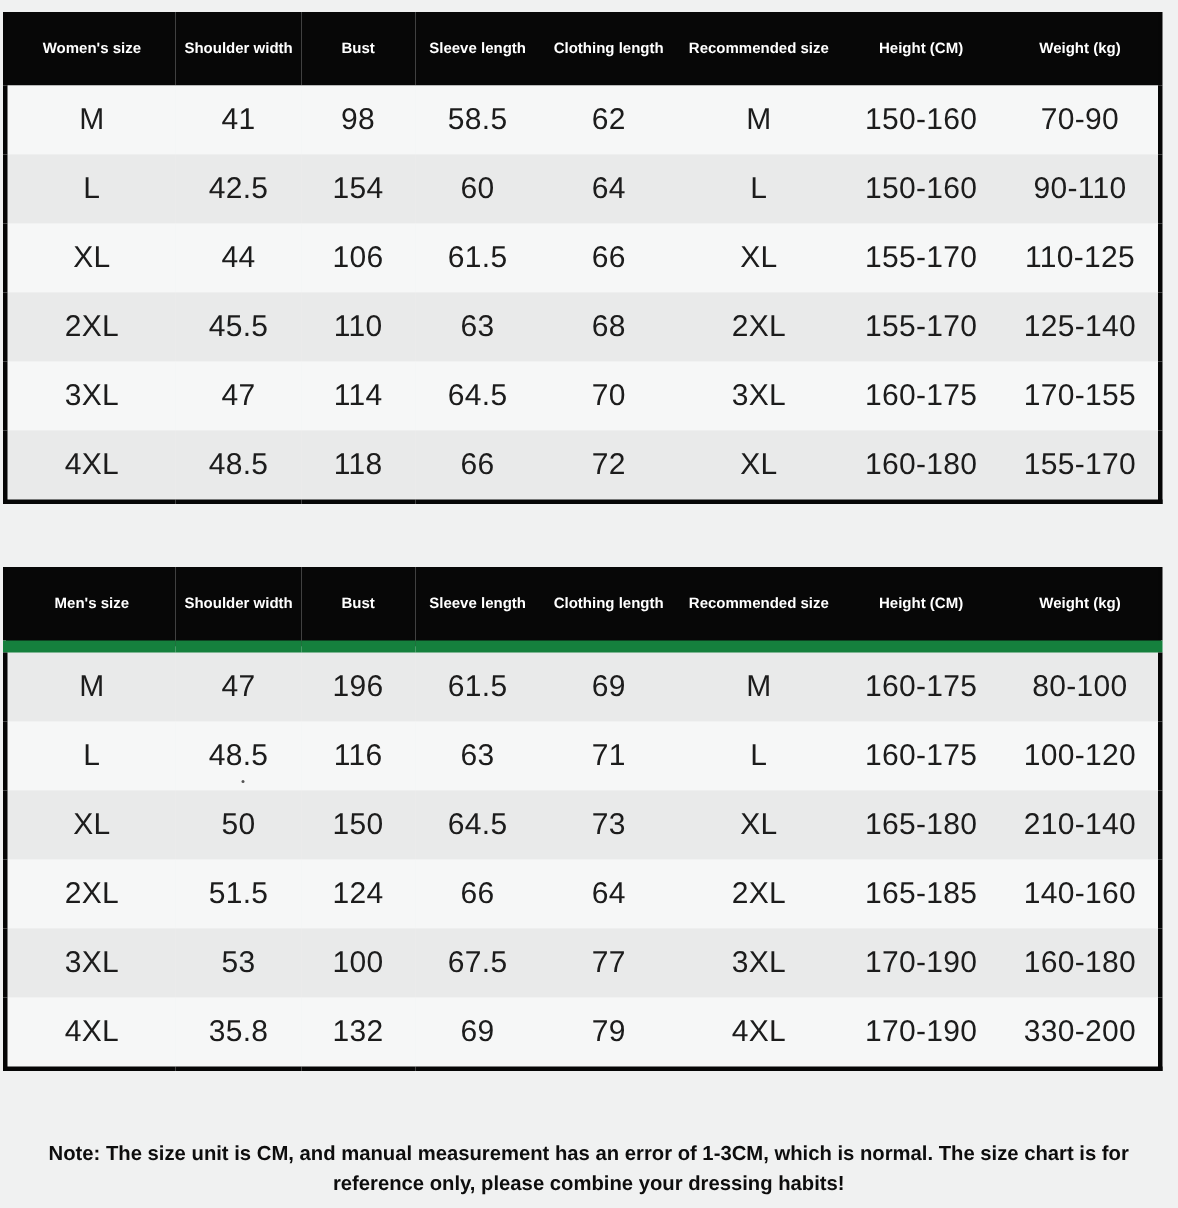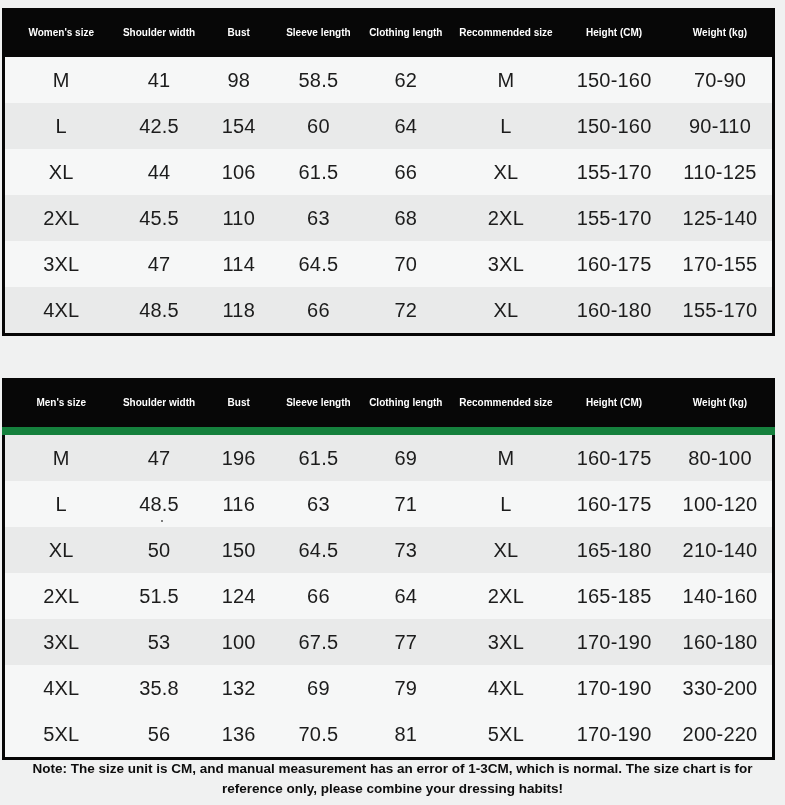--- a/index.html
+++ b/index.html
@@ -244,28 +244,18 @@
       <tr>
         <td>4XL</td>
         <td>35.8</td>
         <td>132</td>
         <td>69</td>
         <td>79</td>
         <td>4XL</td>
         <td>170-190</td>
         <td>330-200</td>
       </tr>
-      <tr>
-        <td>5XL</td>
-        <td>56</td>
-        <td>136</td>
-        <td>70.5</td>
-        <td>81</td>
-        <td>5XL</td>
-        <td>170-190</td>
-        <td>200-220</td>
-      </tr>
     </tbody>
 </table>
 
 <span class="stray-dot"></span>
 
 <div class="note">Note: The size unit is CM, and manual measurement has an error of 1-3CM, which is normal. The size chart is for reference only, please combine your dressing habits!</div>
 
 </body></html>

